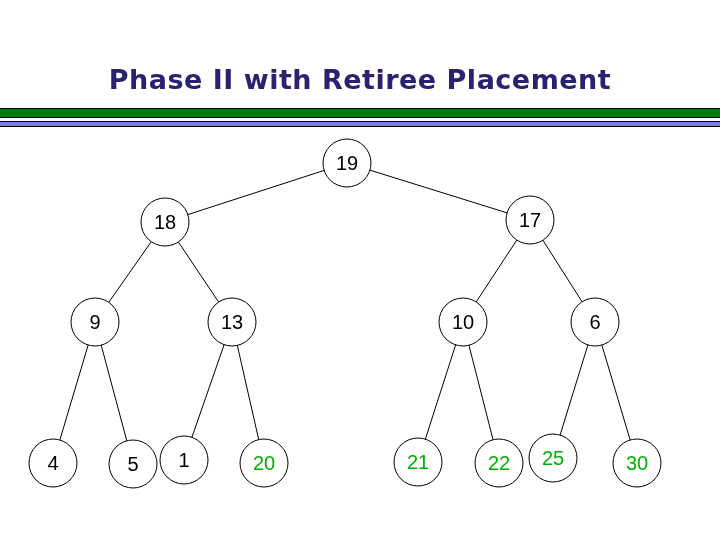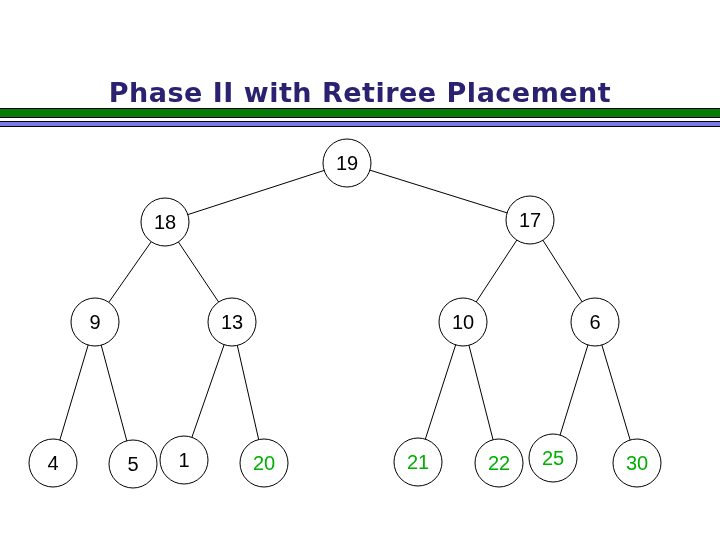--- a/index.html
+++ b/index.html
@@ -10,21 +10,21 @@
   }
   .slide {
     position: relative;
     width: 720px;
     height: 540px;
     background: #ffffff;
     overflow: hidden;
   }
   .slide-title {
     position: absolute;
-    top: 77px;
+    top: 64px;
     left: 0;
     width: 720px;
     text-align: center;
     font-family: "DejaVu Sans", sans-serif;
     font-size: 27px;
     font-weight: 600;
     letter-spacing: 0.5px;
     margin: 0;
   }
   .divider-bar {

